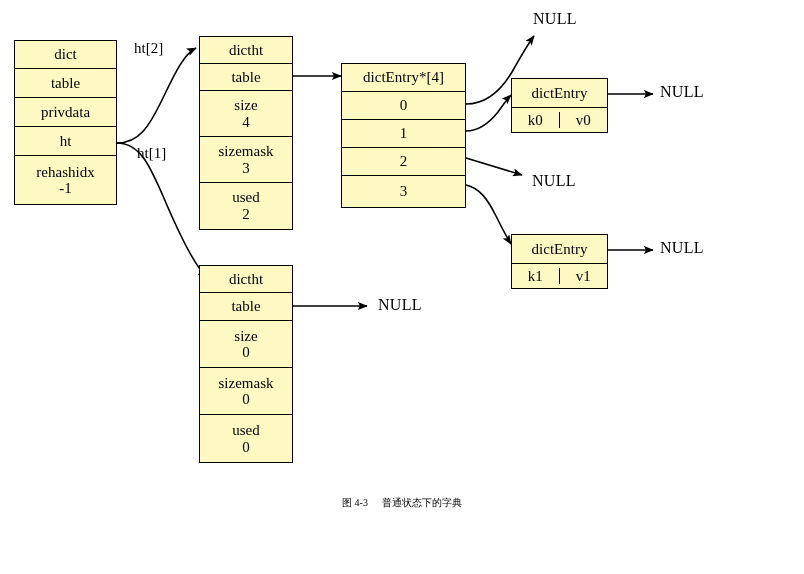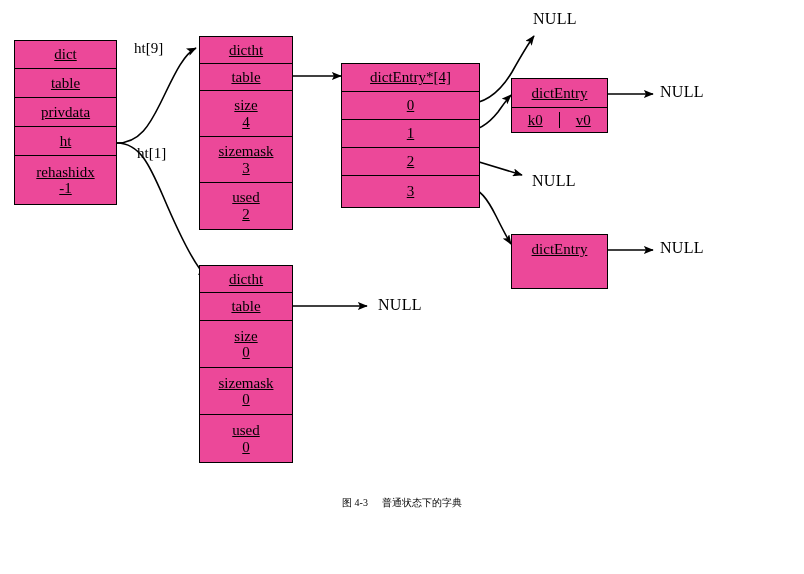--- a/index.html
+++ b/index.html
@@ -23,22 +23,21 @@
     left: 0;
     top: 0;
     width: 804px;
     height: 574px;
     pointer-events: none;
   }
   .struct {
     position: absolute;
     border: 1.6px solid #000;
     box-sizing: border-box;
-    background: #ec4899;
-    text-decoration: underline;
+    background: #fef9c3;
   }
   .row {
     box-sizing: border-box;
     border-bottom: 1.6px solid #000;
     display: flex;
     align-items: center;
     justify-content: center;
     flex-direction: column;
     line-height: 1.08;
     font-size: 15px;
@@ -131,21 +130,21 @@
     <div class="row" style="height:29px;">
       <span>ht</span>
     </div>
     <div class="row" style="height:48px;">
       <span>rehashidx</span>
       <span class="v">-1</span>
     </div>
   </div>
 
   <div class="floatlabel" style="left:134px; top:40px;">
-    <span>ht[9]</span>
+    <span>ht[2]</span>
   </div>
   <div class="floatlabel" style="left:137px; top:145px;">
     <span>ht[1]</span>
   </div>
 
   <div class="struct" style="left:199px; top:36px; width:94px; height:194px;">
     <div class="row" style="height:27px;">
       <span>dictht</span>
     </div>
     <div class="row" style="height:27px;">
@@ -158,21 +157,21 @@
     <div class="row" style="height:46px;">
       <span>sizemask</span>
       <span class="v">3</span>
     </div>
     <div class="row" style="height:45px;">
       <span>used</span>
       <span class="v">2</span>
     </div>
   </div>
 
-  <div class="struct" style="left:341px; top:63px; width:139px; height:145px;">
+  <div class="struct" style="left:341px; top:63px; width:125px; height:145px;">
     <div class="row" style="height:28px;">
       <span>dictEntry*[4]</span>
     </div>
     <div class="row" style="height:28px;">
       <span>0</span>
     </div>
     <div class="row" style="height:28px;">
       <span>1</span>
     </div>
     <div class="row" style="height:28px;">
@@ -190,20 +189,24 @@
     <div class="row entry-kv" style="height:24px;">
       <div>k0</div>
       <div>v0</div>
     </div>
   </div>
 
   <div class="struct" style="left:511px; top:234px; width:97px; height:55px;">
     <div class="row" style="height:29px;">
       <span>dictEntry</span>
     </div>
+    <div class="row entry-kv" style="height:24px;">
+      <div>k1</div>
+      <div>v1</div>
+    </div>
   </div>
 
   <div class="struct" style="left:199px; top:265px; width:94px; height:198px;">
     <div class="row" style="height:27px;">
       <span>dictht</span>
     </div>
     <div class="row" style="height:28px;">
       <span>table</span>
     </div>
     <div class="row" style="height:47px;">

